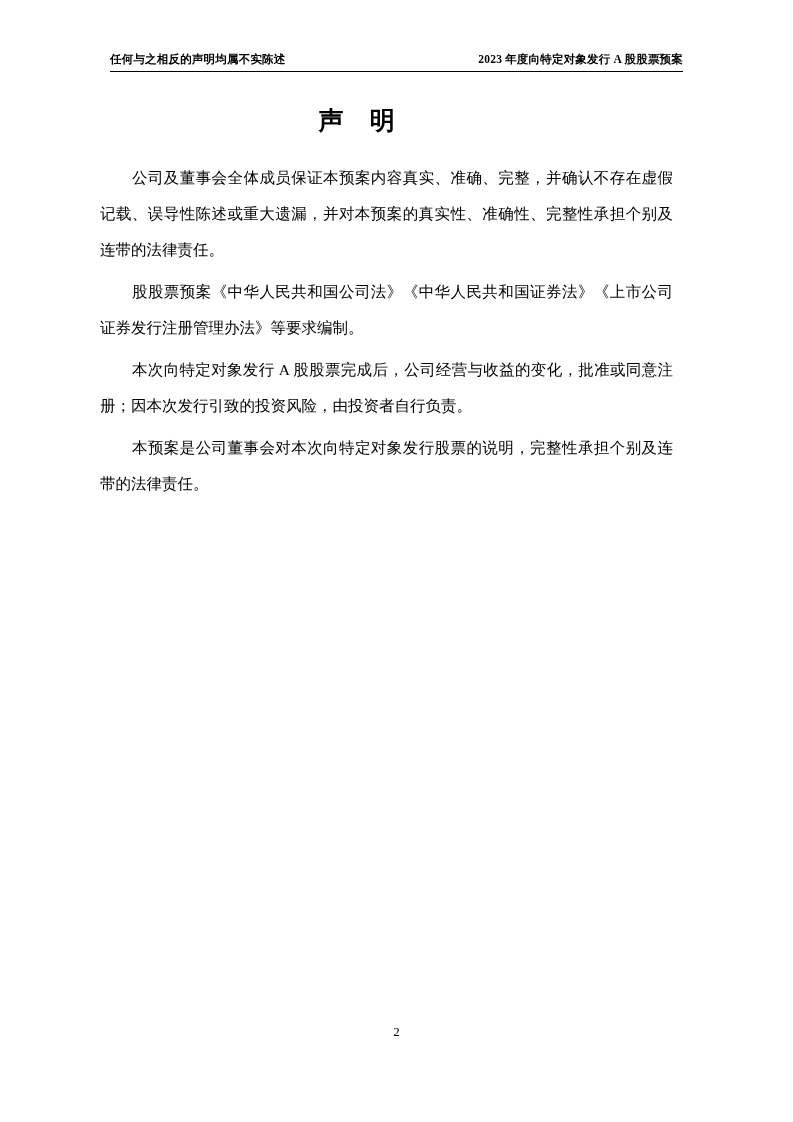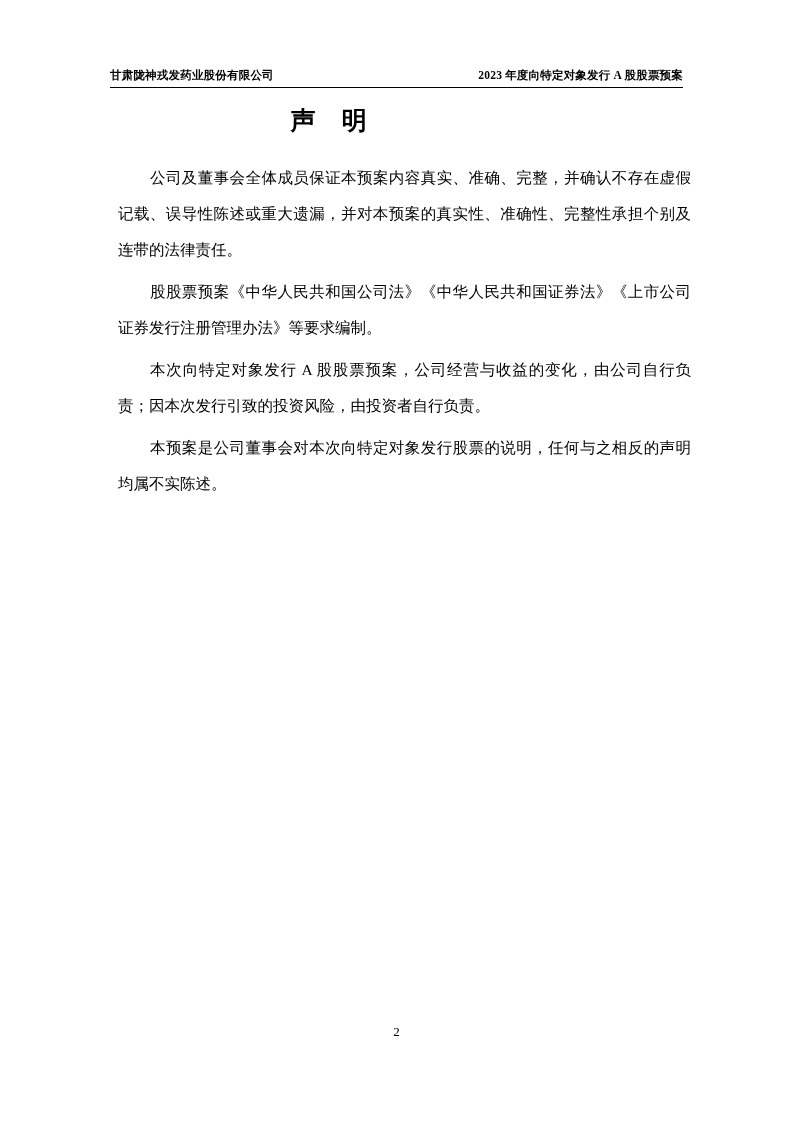--- a/index.html
+++ b/index.html
@@ -35,37 +35,37 @@
     letter-spacing: 0.2px;
     padding-bottom: 4px;
     border-bottom: 1.2px solid #000;
     font-family: "Liberation Serif", "DejaVu Serif", serif;
   }
   .header-left {
     white-space: nowrap;
   }
   .header-right {
     white-space: nowrap;
-    margin-top: 16px;
   }
   .title {
     position: absolute;
     top: 104px;
     left: 0;
     width: 667px;
     text-align: center;
     font-size: 25px;
     font-weight: bold;
     letter-spacing: 10px;
     font-family: "Liberation Serif", "DejaVu Serif", serif;
+    padding-left: 28px;
   }
   .body-block {
     position: absolute;
     top: 160px;
-    left: 118px;
+    left: 100px;
     width: 573px;
   }
   .para {
     font-size: 15.5px;
     line-height: 36px;
     text-align: justify;
     text-justify: inter-ideograph;
     text-indent: 32px;
     margin: 0 0 6px 0;
     font-family: "Liberation Serif", "DejaVu Serif", serif;
@@ -79,28 +79,28 @@
     font-size: 13px;
     font-family: "Liberation Serif", "DejaVu Serif", serif;
   }
 </style>
 </head>
 <body>
 
 <div class="page">
 
   <div class="header">
-    <span class="header-left">甘肃陇神戎发药业股份有限公司</span>
+    <span class="header-left">任何与之相反的声明均属不实陈述</span>
     <span class="header-right">2023 年度向特定对象发行 A 股股票预案</span>
   </div>
 
   <div class="title">声 明</div>
 
   <div class="body-block">
     <p class="para">公司及董事会全体成员保证本预案内容真实、准确、完整，并确认不存在虚假记载、误导性陈述或重大遗漏，并对本预案的真实性、准确性、完整性承担个别及连带的法律责任。</p>
     <p class="para">股股票预案《中华人民共和国公司法》《中华人民共和国证券法》《上市公司证券发行注册管理办法》等要求编制。</p>
-    <p class="para">本次向特定对象发行 A 股股票预案，公司经营与收益的变化，由公司自行负责；因本次发行引致的投资风险，由投资者自行负责。</p>
-    <p class="para">本预案是公司董事会对本次向特定对象发行股票的说明，任何与之相反的声明均属不实陈述。</p>
+    <p class="para">本次向特定对象发行 A 股股票完成后，公司经营与收益的变化，批准或同意注册；因本次发行引致的投资风险，由投资者自行负责。</p>
+    <p class="para">本预案是公司董事会对本次向特定对象发行股票的说明，完整性承担个别及连带的法律责任。</p>
   </div>
 
   <div class="page-number">2</div>
 
 </div>
 
 </body></html>

